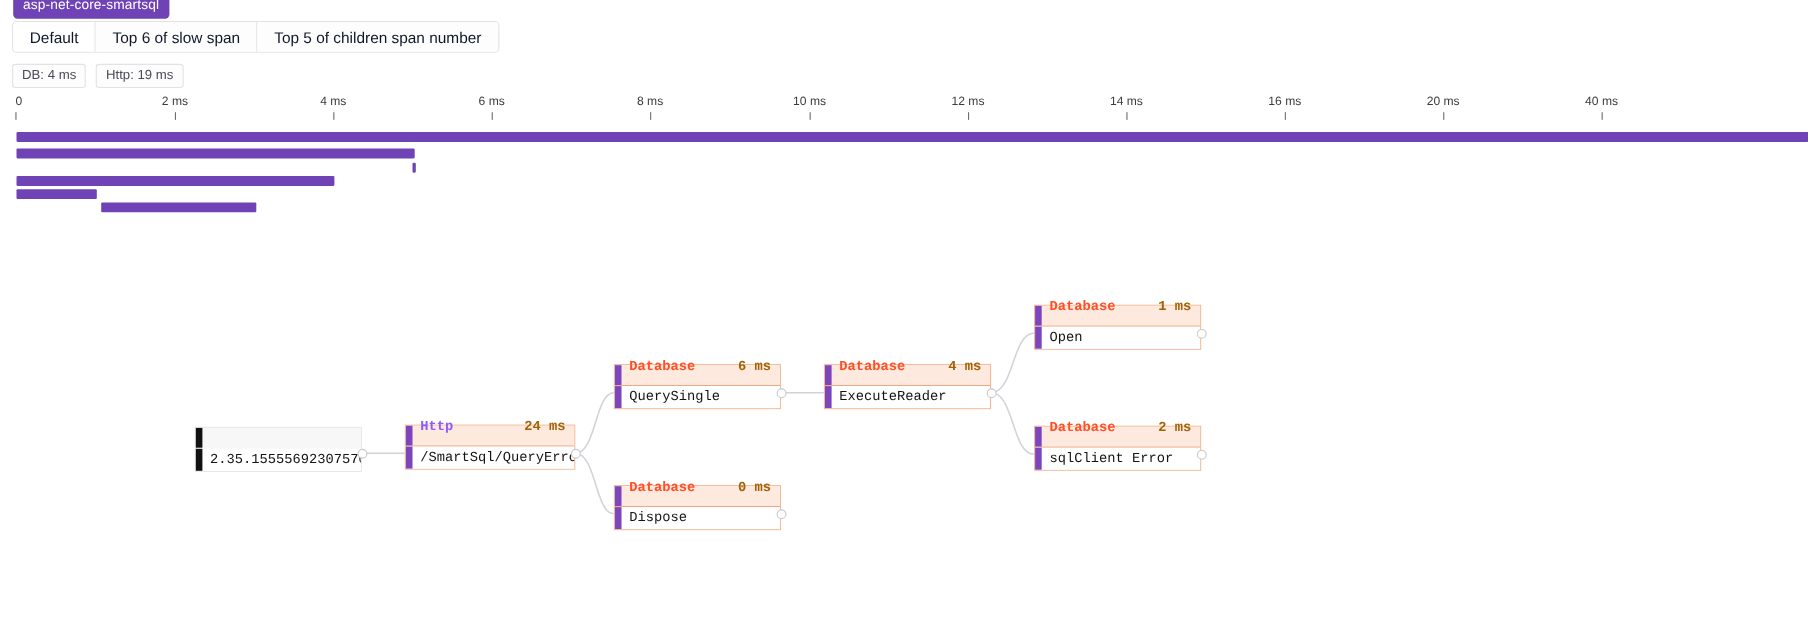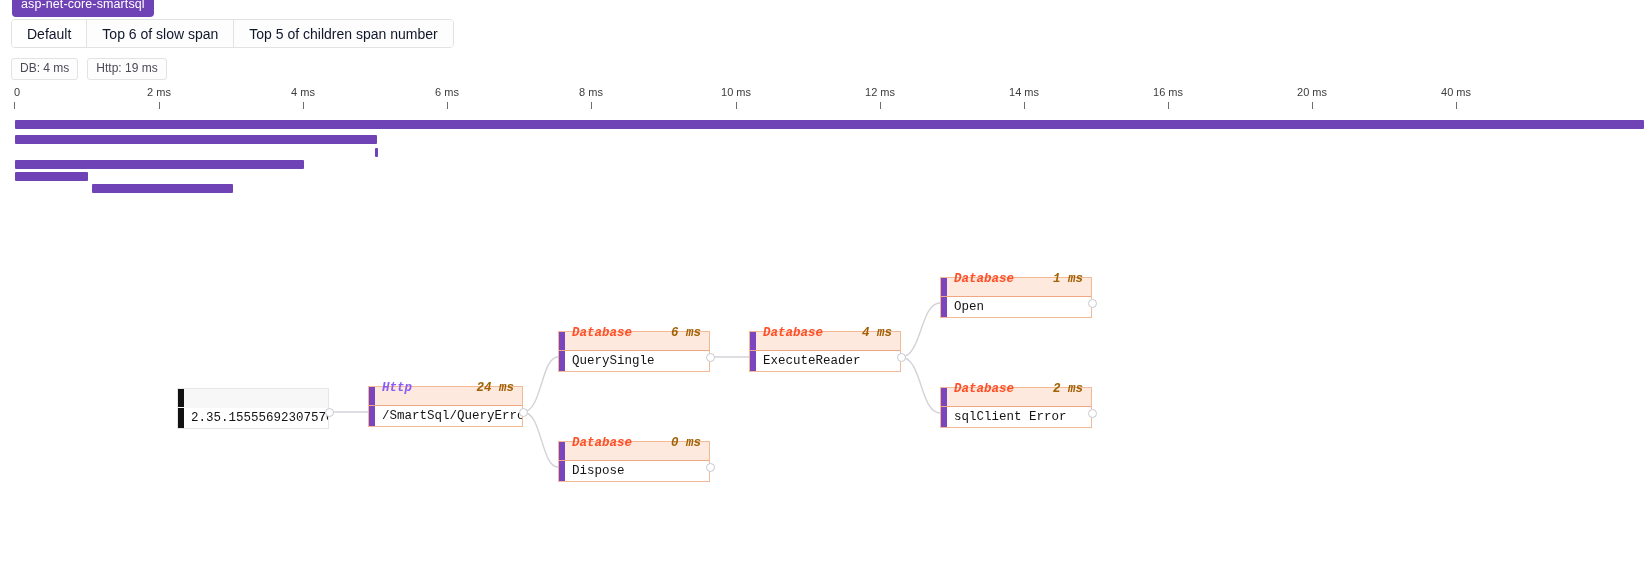--- a/index.html
+++ b/index.html
@@ -114,21 +114,20 @@
   .node-accent {
     width: 6px; align-self: stretch; flex: 0 0 6px;
   }
   .node-head-inner {
     display: flex; align-items: center; justify-content: space-between;
     flex: 1 1 auto;
     height: 100%;
     padding: 0 8px 17px 7px;
     font-size: 12.5px;
     white-space: nowrap;
-    font-style: italic;
   }
   .node-kind { font-weight: bold; }
   .node-dur { font-weight: bold; }
   .node-body {
     display: flex; align-items: flex-end;
     height: 20px;
   }
   .node-body-inner {
     flex: 1 1 auto; height: 100%;
     display: flex; align-items: center;

